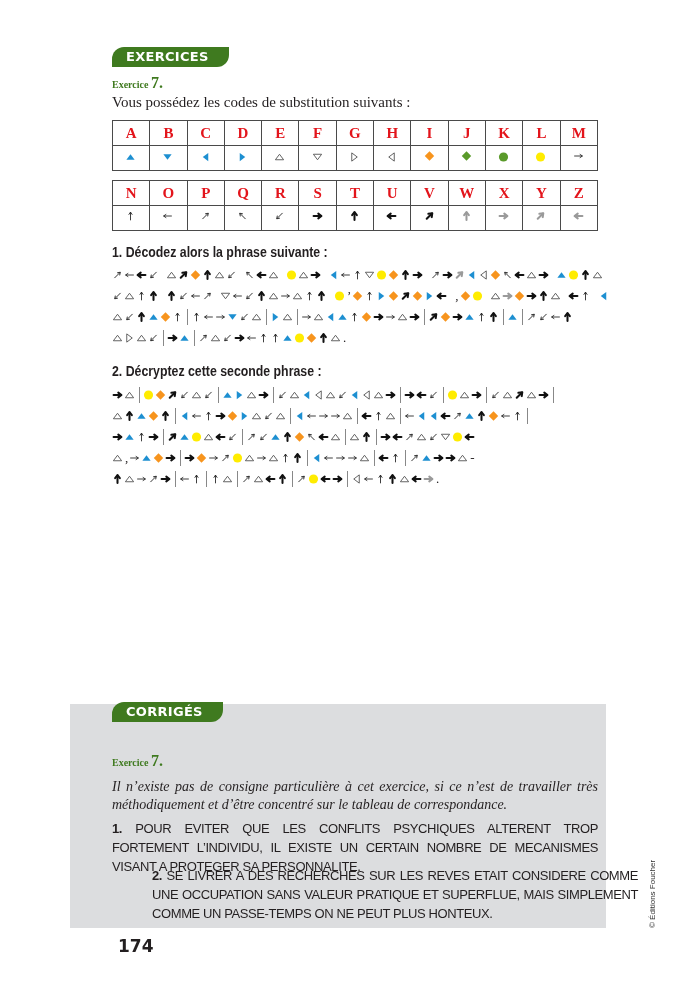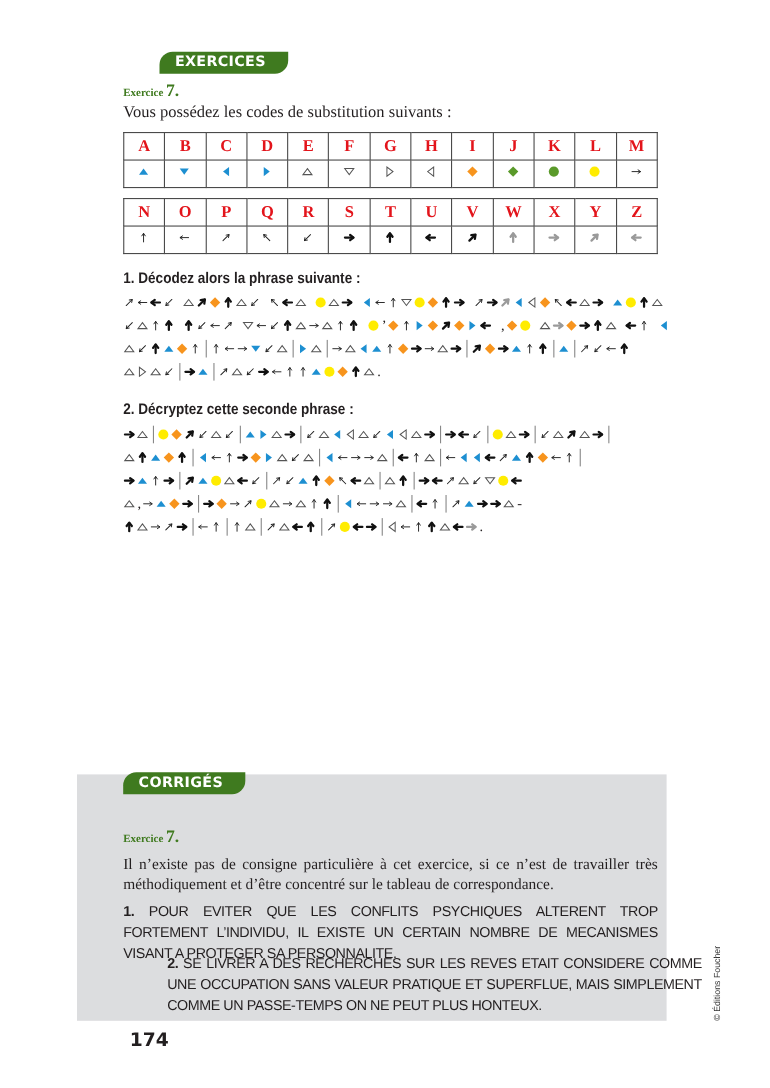--- a/index.html
+++ b/index.html
@@ -11,30 +11,30 @@
   table.code { position: absolute; left: 112px; border-collapse: collapse; width: 486px; table-layout: fixed; }
   table.code td { border: 1px solid #4a4a4a; text-align: center; height: 24px; padding: 0; }
   table.code td.letter { color: #e3141b; font-weight: bold; font-size: 15px; }
   .q { position: absolute; left: 112px; font-family: "Liberation Sans", sans-serif; font-weight: bold; font-size: 14px; transform: scaleX(0.88); transform-origin: left; }
   .cipher { position: absolute; left: 112px; width: 490px; font-size: 14px; line-height: 21px; }
   .cline { white-space: nowrap; height: 21px; display: flex; align-items: center; }
   .sym { display: inline-flex; width: 11px; height: 14px; justify-content: center; align-items: center; margin-right: 1px; }
   .sep { display: inline-block; width: 1px; height: 16px; background: #888; margin: 0 3px; }
   .punct { font-size: 13px; margin: 0 1px; }
   .corr { position: absolute; left: 70px; top: 704px; width: 536px; height: 224px; background: #dcdddf; }
-  .corr-intro { position: absolute; left: 112px; top: 778px; width: 486px; font-size: 14px; line-height: 18px; text-align: justify; }
+  .corr-intro { position: absolute; left: 112px; top: 778px; width: 486px; font-style: italic; font-size: 14px; line-height: 18px; text-align: justify; }
   .ans { position: absolute; left: 112px; width: 486px; font-family: "Liberation Sans", sans-serif; font-size: 13px; line-height: 19px; text-align: justify; letter-spacing: -0.4px; }
   .ans b { font-weight: bold; }
   .page-num { position: absolute; left: 70px; top: 936px; font-family: "DejaVu Sans", sans-serif; font-weight: bold; font-size: 17px; margin-left: 48px; }
   .copyright { position: absolute; left: 648px; top: 928px; transform: rotate(-90deg); transform-origin: left top; font-family: "Liberation Sans", sans-serif; font-size: 8px; white-space: nowrap; color: #333; }
 </style>
 </head>
 <body>
 
-<div class="banner" style="left:112px; top:47px;margin-left:33px;">EXERCICES</div>
+<div class="banner" style="left:112px; top:47px;">EXERCICES</div>
 <div class="ex-title" style="left:112px; top:74px;"><span>Exercice</span> <span class="num">7.</span></div>
 <div class="intro">Vous possédez les codes de substitution suivants :</div>
 
 <table class="code" id="table1" style="top:120px;">
   <tbody>
       <tr id="t1-letters">
         <td class="letter">A</td>
         <td class="letter">B</td>
         <td class="letter">C</td>
         <td class="letter">D</td>

